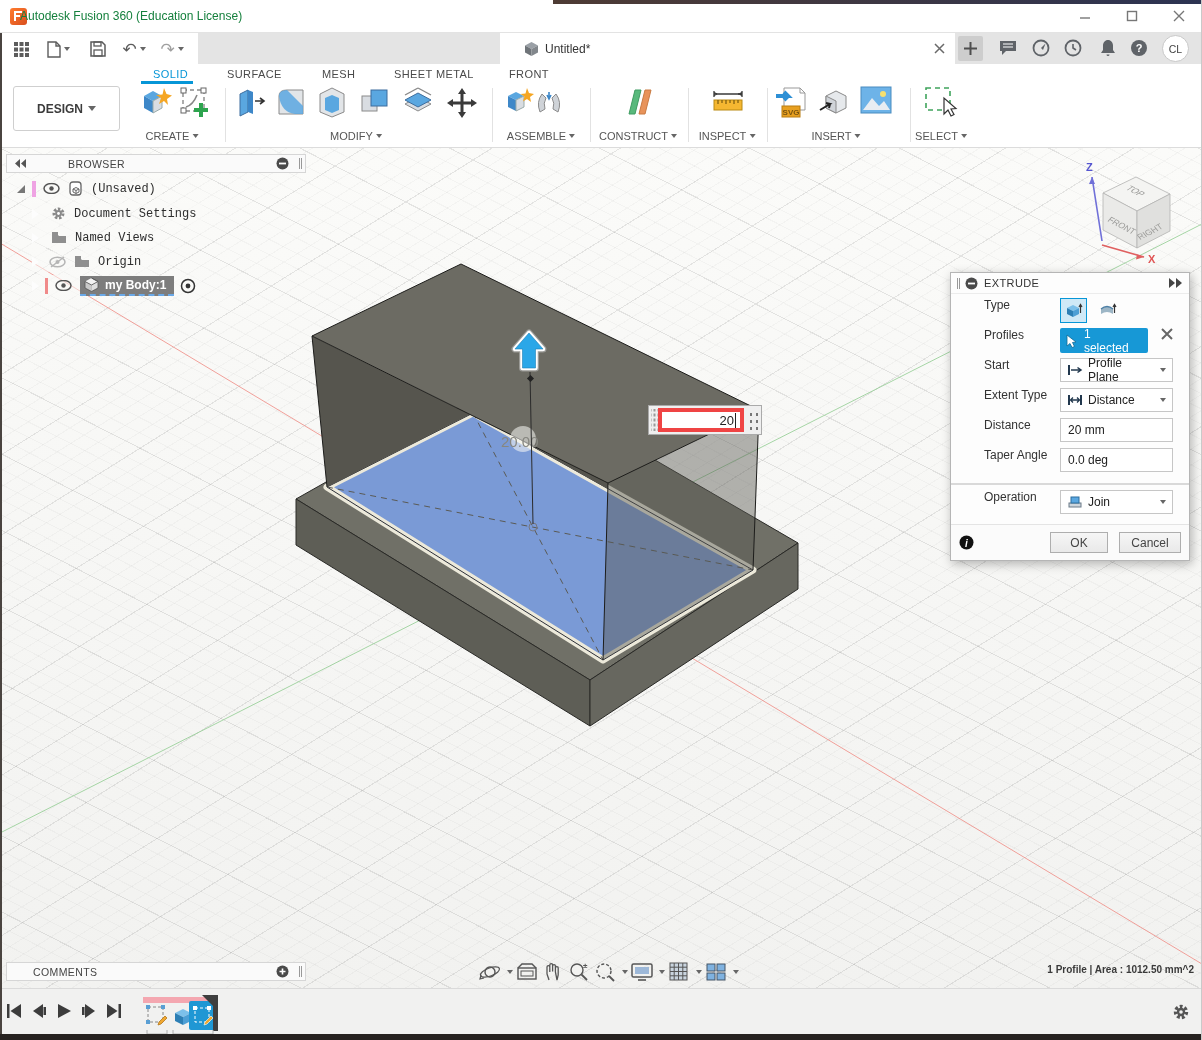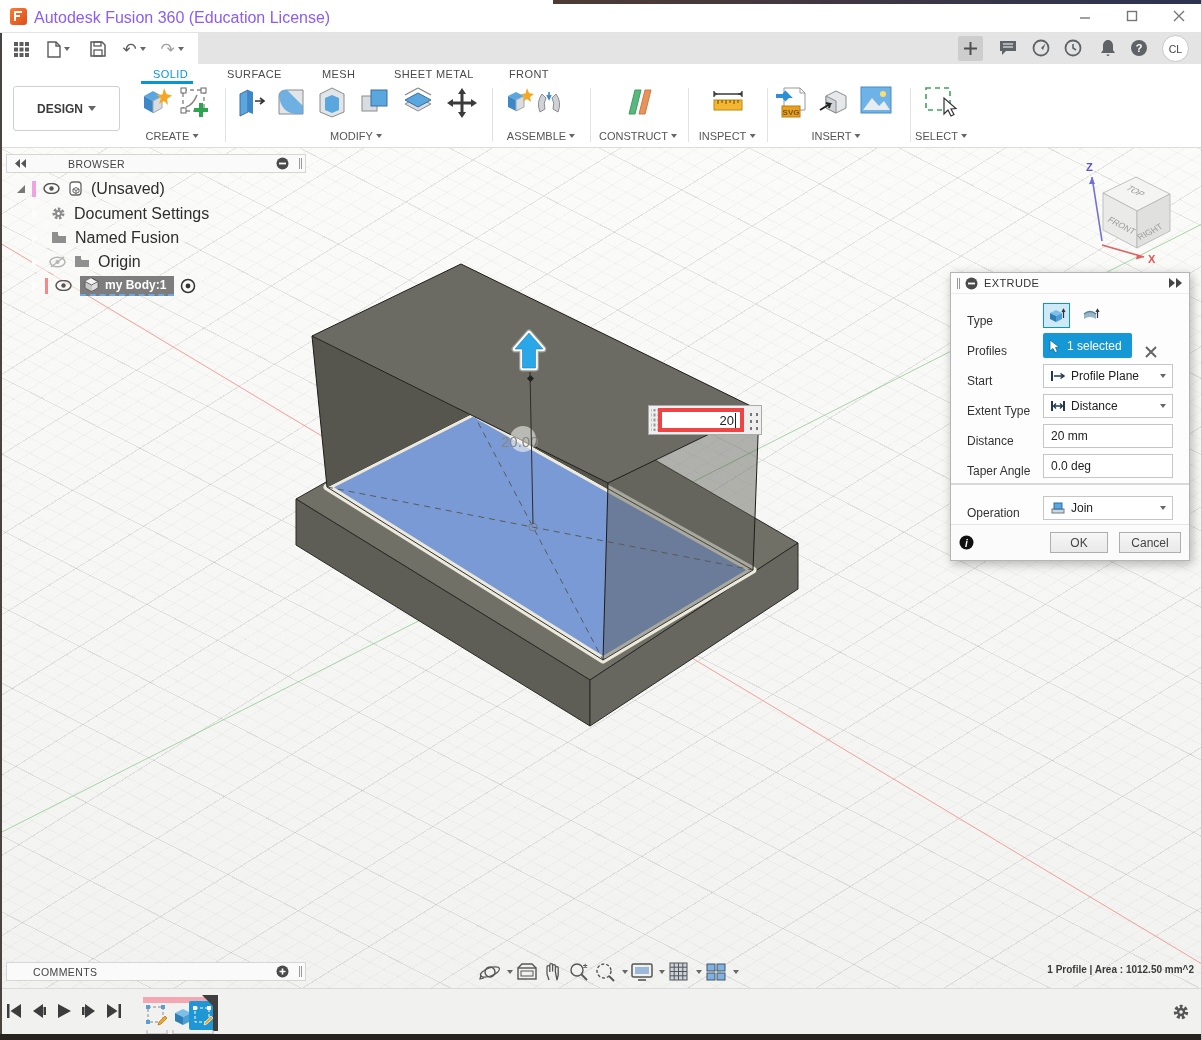--- a/index.html
+++ b/index.html
@@ -5,21 +5,21 @@
   html,body{margin:0;padding:0;background:#888;}
   *{box-sizing:border-box;}
   #app{position:relative;width:1202px;height:1040px;background:#fff;overflow:hidden;
        font-family:"Liberation Sans",sans-serif;color:#333;-webkit-font-smoothing:antialiased;}
   .abs{position:absolute;}
   .r{display:flex;align-items:center;}
   .caret{display:inline-block;width:0;height:0;border-left:4px solid transparent;border-right:4px solid transparent;border-top:5px solid #666;margin-left:5px;}
   .caret.sm{border-left-width:3px;border-right-width:3px;border-top-width:4px;margin-left:3px;}
   
   #titlebar{left:0;top:0;width:1202px;height:33px;background:#fff;border-bottom:1px solid #e3e3e3;}
-  #titlebar .title{position:absolute;left:34px;top:9px;font-size:16px;color:#8b5cf6;}
+  #titlebar .title{position:absolute;left:20px;top:9px;font-size:12px;color:#15803d;}
   .winbtn{position:absolute;top:5px;width:30px;height:22px;display:flex;align-items:center;justify-content:center;}
   
   #appbar{left:0;top:33px;width:1202px;height:31px;background:#fff;}
   #tabstrip{position:absolute;left:198px;top:0;width:1004px;height:31px;background:#e4e4e4;}
   .hbtn{position:absolute;top:4px;height:24px;display:flex;align-items:center;justify-content:center;}
   #doctab{position:absolute;left:302px;top:0;width:455px;height:31px;background:#fff;display:flex;align-items:center;}
   
   #ribbon{left:0;top:64px;width:1202px;height:84px;background:#fff;border-bottom:1px solid #dcdcdc;}
   .rtab{position:absolute;top:4px;font-size:11px;letter-spacing:.4px;color:#4a4a4a;cursor:default;}
   .rtab.active{color:#0696d7;text-align:center;}
@@ -32,27 +32,27 @@
     background-image:
       repeating-linear-gradient(27deg, rgba(90,90,90,0.10) 0 1px, transparent 1px 68px),
       repeating-linear-gradient(-32deg, rgba(90,90,90,0.10) 0 1px, transparent 1px 68px),
       repeating-linear-gradient(27deg, rgba(120,120,120,0.055) 0 1px, transparent 1px 13.6px),
       repeating-linear-gradient(-32deg, rgba(120,120,120,0.055) 0 1px, transparent 1px 13.6px),
       linear-gradient(#fbfbf9,#f2f2f0);}
   
   .panelbar{position:absolute;height:19px;background:#fafafa;border:1px solid #d6d6d6;display:flex;align-items:center;font-size:10.5px;color:#444;letter-spacing:.4px;gap:35px;}
   
   .trow{position:absolute;display:flex;align-items:center;height:21px;background:rgba(250,250,248,.55);padding-right:6px;}
-  .trow .lbl{font-size:16px;color:#2e2e2e;margin-left:8px;white-space:nowrap;}
+  .trow .lbl{font-size:12px;color:#2e2e2e;margin-left:8px;white-space:nowrap;font-family:Liberation Mono, monospace;}
   .tri{width:0;height:0;border-top:5px solid transparent;border-bottom:5px solid transparent;border-left:7px solid #fdfdfd;position:relative;}
   .tri:before{content:"";position:absolute;left:-8px;top:-6px;border-top:6px solid transparent;border-bottom:6px solid transparent;border-left:8.5px solid #777;z-index:-1;}
   
   #dialog{position:absolute;left:950px;top:124px;width:240px;background:#fdfdfd;border:1px solid #b5b5b5;box-shadow:2px 3px 10px rgba(0,0,0,.28);font-size:12px;}
   #dialog .hdr{height:21px;display:flex;align-items:center;padding:0 6px;border-bottom:1px solid #ececec;}
-  .drow{display:flex;align-items:flex-end;height:30px;padding:0 16px;}
+  .drow{display:flex;align-items:flex-start;height:30px;padding:0 16px;margin-left:17px;}
   .drow .dl{width:76px;font-size:12px;color:#333;flex:none;}
   .dselect{flex:1;height:24px;border:1px solid #c6c6c6;background:#fff;display:flex;align-items:center;padding:0 6px;gap:5px;}
   .dselect .val{flex:1;font-size:12px;color:#222;}
   .dinput{flex:1;height:24px;border:1px solid #c6c6c6;background:#fff;display:flex;align-items:center;padding:0 7px;font-size:12px;color:#222;}
   .btn{height:21px;border:1px solid #aeaeae;background:linear-gradient(#f6f6f6,#e9e9e9);font-size:12px;color:#444;display:flex;align-items:center;justify-content:center;}
   
   #timeline{left:0;top:988px;width:1202px;height:46px;background:#f1f1f0;border-top:1px solid #dadada;}
   #bottomedge{left:0;top:1034px;width:1202px;height:6px;background:#262220;}
   .navic{display:flex;align-items:center;justify-content:center;width:24px;height:24px;}
   text{font-family:"Liberation Sans",sans-serif;}
@@ -125,20 +125,31 @@
     <div class="hbtn" style="left:118px;width:32px;font-size:17px;color:#5c5c5c">
       <span>↶</span>
         <span class="caret sm"></span>
     </div>
     <div class="hbtn" style="left:156px;width:32px;font-size:17px;color:#a0a0a0">
       <span>↷</span>
         <span class="caret sm"></span>
     </div>
 
     <div id="tabstrip">
+      <div id="doctab">
+        <svg style="margin-left:24px" width="15" height="15">
+          <polygon points="7.5,1 14,4.5 7.5,8 1,4.5" fill="#9aa0a6"></polygon>
+            <polygon points="1,4.5 7.5,8 7.5,15 1,11.5" fill="#6f7479"></polygon>
+            <polygon points="14,4.5 7.5,8 7.5,15 14,11.5" fill="#82878c"></polygon>
+        </svg>
+        <span style="margin-left:6px;font-size:12px;color:#333">Untitled*</span>
+        <svg style="position:absolute;right:10px" width="11" height="11">
+            <path d="M1 1 L10 10 M10 1 L1 10" stroke="#6a6a6a" stroke-width="1.5"></path>
+          </svg>
+      </div>
       <div class="abs" style="left:760px;top:3px;width:25px;height:25px;background:#cdcdcd;border-radius:2px;display:flex;align-items:center;justify-content:center">
         <svg width="13" height="13">
             <path d="M6.5 0 V13 M0 6.5 H13" stroke="#4e4e4e" stroke-width="2"></path>
           </svg>
       </div>
       <div class="hbtn" style="left:797px;top:3px;width:26px">
         <svg width="18" height="16">
             <path d="M1 1 H17 V11 H7 L3 15 V11 H1 Z" fill="#5f6368"></path>
             <path d="M4 4 H14 M4 7 H14" stroke="#fff" stroke-width="1.2"></path>
           </svg>
@@ -444,21 +455,21 @@
           <circle cx="7.5" cy="7.5" r="1.4" fill="#fff"></circle>
         </svg>
       <span class="lbl">Document Settings</span>
     </div>
     <div class="trow" style="left:32px;top:79px">
       <div class="tri"></div>
       <svg style="margin-left:12px" width="16" height="13">
           <path d="M1 3 H6 L8 5 H15 V12 H1 Z" fill="#8f8f8f"></path>
           <rect x="1" y="1" width="6" height="3" fill="#8f8f8f"></rect>
         </svg>
-      <span class="lbl">Named Fusion</span>
+      <span class="lbl">Named Views</span>
     </div>
     <div class="trow" style="left:32px;top:103px">
       <div class="tri"></div>
       <svg style="margin-left:10px" width="17" height="12">
           <ellipse cx="8.5" cy="6" rx="7.5" ry="4.8" fill="none" stroke="#b5b5b5" stroke-width="1.5"></ellipse>
           <circle cx="8.5" cy="6" r="2" fill="#b5b5b5"></circle>
           <line x1="2" y1="11" x2="15" y2="1" stroke="#b5b5b5" stroke-width="1.5"></line>
         </svg>
       <svg style="margin-left:8px" width="16" height="13">
           <path d="M1 3 H6 L8 5 H15 V12 H1 Z" fill="#8f8f8f"></path>

